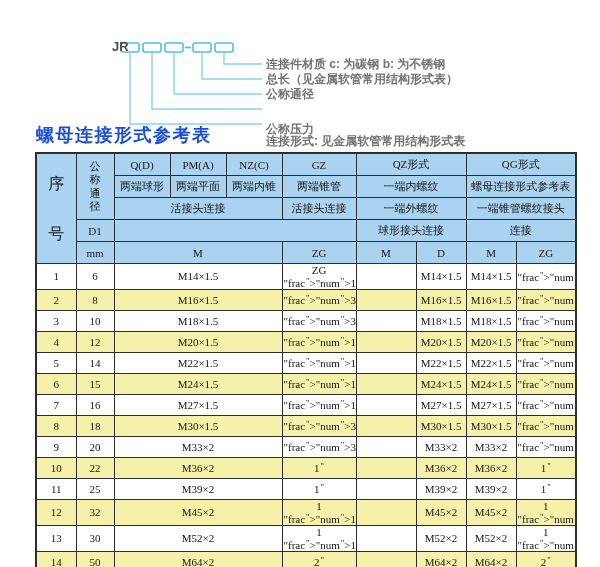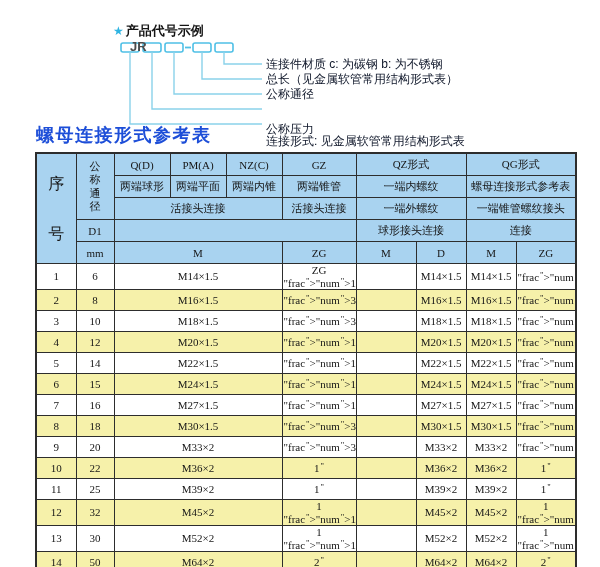--- a/index.html
+++ b/index.html
@@ -12,29 +12,29 @@
 
   
   .diagram { position:absolute; top:0; left:0; width:600px; height:150px; }
   .diagram-heading {
     position:absolute; top:22px; left:113px;
     font-family:"Liberation Sans","DejaVu Sans",sans-serif;
     font-weight:bold; font-size:13px; color:#141414;
   }
   .star { color:var(--cyan,#2fb4e2); margin-right:2px; font-size:12px; }
   .code-prefix {
-    position:absolute; top:39px; left:130px;
+    position:absolute; top:39px; left:112px;
     font-family:"Liberation Sans","DejaVu Sans",sans-serif;
     font-weight:bold; font-size:13px; color:#4c4c4c;text-align:center;
   }
   .connector-svg { position:absolute; top:0; left:0; }
   .diagram-label {
     position:absolute; left:266px; white-space:nowrap;
     font-family:"Liberation Sans","DejaVu Sans",sans-serif;
-    font-weight:normal; font-size:12px; color:#0f172a; line-height:14px;
+    font-weight:bold; font-size:12px; color:#737373; line-height:14px;
   }
 
   
   .table-title {
     position:absolute; top:123px; left:36px; margin:0;
     font-size:18px; font-weight:bold; letter-spacing:1.5px; color:#1d4ed8;
   }
 
   
   table.ref-table {
@@ -78,23 +78,20 @@
 
       <g fill="none" stroke="#8ad2ea" stroke-width="1.4">
         <polyline points="224,52 224,64 262,64"></polyline>
         <polyline points="202,52 202,79 262,79"></polyline>
         <polyline points="174,52 174,94 262,94"></polyline>
         <polyline points="152,52 152,109 262,109"></polyline>
         <polyline points="130,52 130,124 262,124"></polyline>
       </g>
     </svg>
 
-    <div class="diagram-heading">
-      <span class="star">★</span><span>产品代号示例</span>
-    </div>
     <span class="code-prefix">JR</span>
     <div id="diagram-labels">
         <div class="diagram-label" style="top: 57px;">连接件材质  c: 为碳钢  b: 为不锈钢</div>
         <div class="diagram-label" style="top: 72px;">总长（见金属软管常用结构形式表）</div>
         <div class="diagram-label" style="top: 87px;">公称通径</div>
         <div class="diagram-label" style="top: 102px; margin-top: 20px;">公称压力</div>
         <div class="diagram-label" style="top: 134px;">连接形式: 见金属软管常用结构形式表</div>
       </div>
   </div>
 

